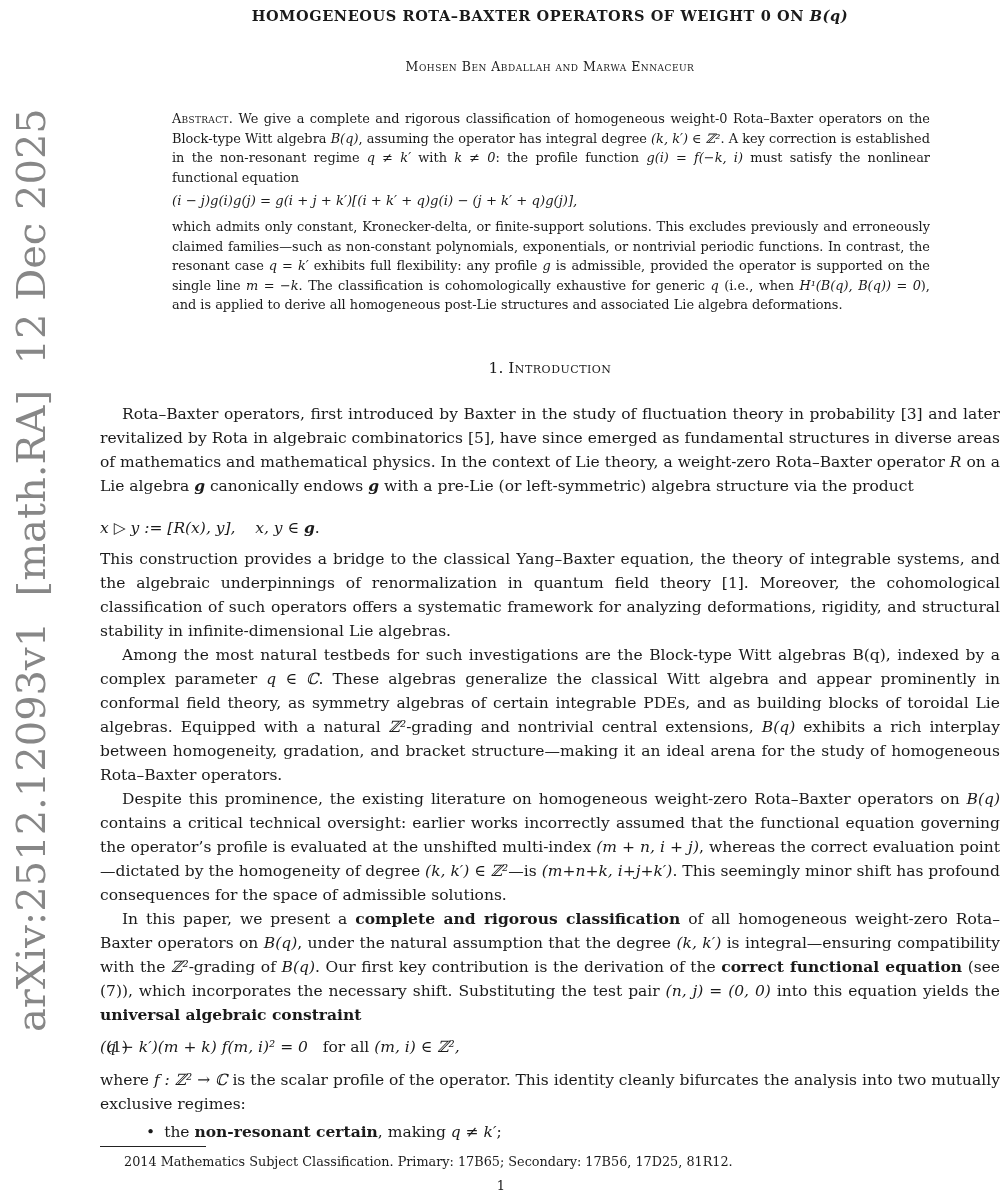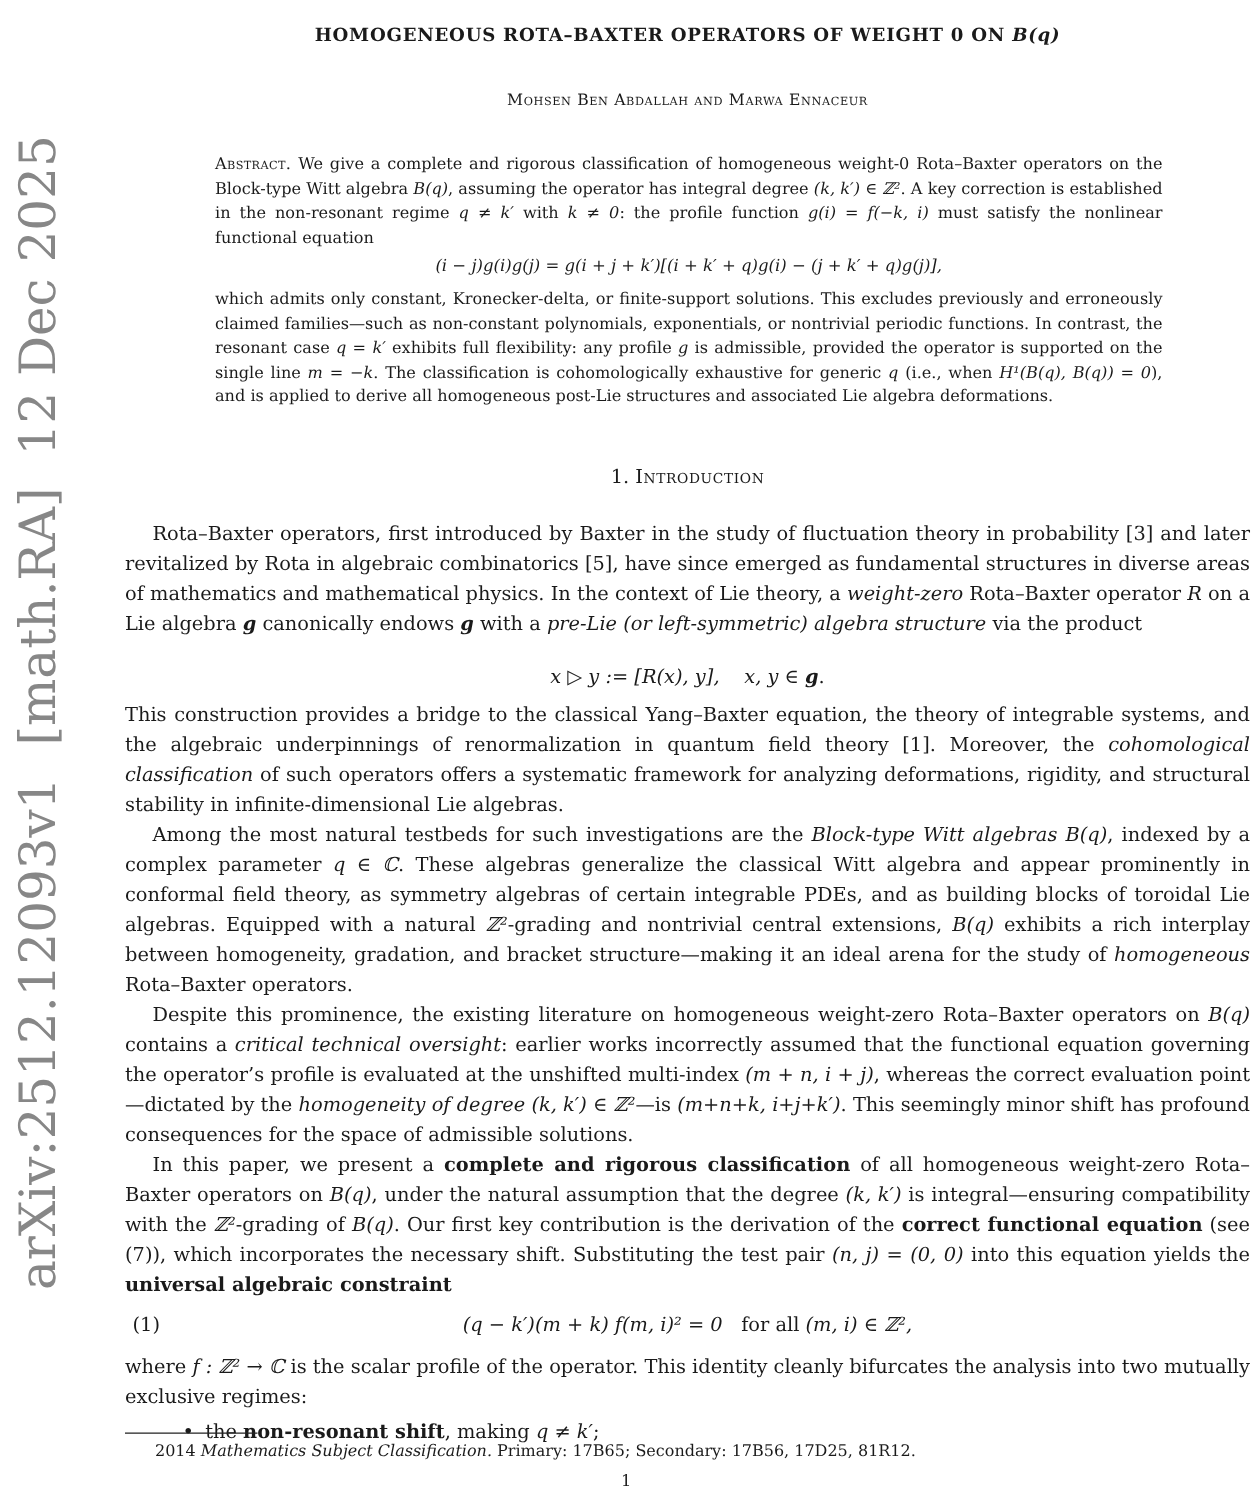--- a/index.html
+++ b/index.html
@@ -29,21 +29,21 @@
     white-space: pre;
     letter-spacing: 0px;
   }
   .main {
     position: absolute;
     left: 100px;
     top: 0;
     width: 900px;
   }
   .title {
-    margin-top: 20px;
+    margin-top: 7px;
     text-align: center;
     font-weight: bold;
     font-size: 14.5px;
     letter-spacing: 0.6px;
   }
   .title .seg-m { font-weight: bold; }
   .authors {
     margin-top: 35px;
     text-align: center;
     font-size: 12.5px;
@@ -54,27 +54,26 @@
     margin: 35px 70px 0 72px;
     font-size: 12.9px;
     line-height: 19.6px;
     text-align: justify;
   }
   .abstract-label {
     font-variant: small-caps;
     letter-spacing: 0.3px;
   }
   .display-eq {
-    text-align: center;
     white-space: pre;
     margin: 4px 0 6px 0;
   }
   .abstract .display-eq { font-size: 13.2px; }
   .seg-n { font-style: normal; }
-  .seg-i { font-style: italic; }
+  .seg-i { }
   .seg-b { font-weight: bold; }
   .seg-m { font-style: italic; }
   .seg-frak { font-style: italic; font-weight: bold; }
   .section-heading {
     margin-top: 44px;
     text-align: center;
     font-size: 15.5px;
   }
   .section-heading .sec-title { font-variant: small-caps; letter-spacing: 0.5px; }
   .body-text {
@@ -152,21 +151,21 @@
       <div class="display-eq"><span class="seg-m">x ▷ y := [R(x), y],</span><span class="seg-n">    </span><span class="seg-m">x, y ∈ </span><span class="seg-frak">g</span><span class="seg-n">.</span></div>
       <p><span class="seg-n">This construction provides a bridge to the classical Yang–Baxter equation, the theory of integrable systems, and the algebraic underpinnings of renormalization in quantum field theory [1]. Moreover, the </span><span class="seg-i">cohomological classification</span><span class="seg-n"> of such operators offers a systematic framework for analyzing deformations, rigidity, and structural stability in infinite-dimensional Lie algebras.</span></p>
       <p class="indent"><span class="seg-n">Among the most natural testbeds for such investigations are the </span><span class="seg-i">Block-type Witt algebras B(q)</span><span class="seg-n">, indexed by a complex parameter </span><span class="seg-m">q ∈ ℂ</span><span class="seg-n">. These algebras generalize the classical Witt algebra and appear prominently in conformal field theory, as symmetry algebras of certain integrable PDEs, and as building blocks of toroidal Lie algebras. Equipped with a natural </span><span class="seg-m">ℤ²</span><span class="seg-n">-grading and nontrivial central extensions, </span><span class="seg-m">B(q)</span><span class="seg-n"> exhibits a rich interplay between homogeneity, gradation, and bracket structure—making it an ideal arena for the study of </span><span class="seg-i">homogeneous</span><span class="seg-n"> Rota–Baxter operators.</span></p>
       <p class="indent"><span class="seg-n">Despite this prominence, the existing literature on homogeneous weight-zero Rota–Baxter operators on </span><span class="seg-m">B(q)</span><span class="seg-n"> contains a </span><span class="seg-i">critical technical oversight</span><span class="seg-n">: earlier works incorrectly assumed that the functional equation governing the operator’s profile is evaluated at the unshifted multi-index </span><span class="seg-m">(m + n, i + j)</span><span class="seg-n">, whereas the correct evaluation point—dictated by the </span><span class="seg-i">homogeneity of degree</span><span class="seg-m"> (k, k′) ∈ ℤ²</span><span class="seg-n">—is </span><span class="seg-m">(m+n+k, i+j+k′)</span><span class="seg-n">. This seemingly minor shift has profound consequences for the space of admissible solutions.</span></p>
       <p class="indent"><span class="seg-n">In this paper, we present a </span><span class="seg-b">complete and rigorous classification</span><span class="seg-n"> of all homogeneous weight-zero Rota–Baxter operators on </span><span class="seg-m">B(q)</span><span class="seg-n">, under the natural assumption that the degree </span><span class="seg-m">(k, k′)</span><span class="seg-n"> is integral—ensuring compatibility with the </span><span class="seg-m">ℤ²</span><span class="seg-n">-grading of </span><span class="seg-m">B(q)</span><span class="seg-n">. Our first key contribution is the derivation of the </span><span class="seg-b">correct functional equation</span><span class="seg-n"> (see (7)), which incorporates the necessary shift. Substituting the test pair </span><span class="seg-m">(n, j) = (0, 0)</span><span class="seg-n"> into this equation yields the </span><span class="seg-b">universal algebraic constraint</span></p>
       <div class="eq-row">
         <span class="eq-number">(1)</span>
         <div class="display-eq" style="margin:0"><span class="seg-m">(q − k′)(m + k) f(m, i)² = 0</span><span class="seg-n">   for all </span><span class="seg-m">(m, i) ∈ ℤ²,</span></div>
       </div>
       <p><span class="seg-n">where </span><span class="seg-m">f : ℤ² → ℂ</span><span class="seg-n"> is the scalar profile of the operator. This identity cleanly bifurcates the analysis into two mutually exclusive regimes:</span></p>
-      <div class="bullet-item"><span class="bullet-marker">•</span><span><span class="seg-n">the </span><span class="seg-b">non-resonant shift</span><span class="seg-n">, making </span><span class="seg-m">q ≠ k′</span><span class="seg-n">;</span></span></div>
+      <div class="bullet-item"><span class="bullet-marker">•</span><span><span class="seg-n">the </span><span class="seg-b">non-resonant certain</span><span class="seg-n">, making </span><span class="seg-m">q ≠ k′</span><span class="seg-n">;</span></span></div>
     </div>
 
   </div>
 
   <div class="footnote">
     <div class="footnote-rule"></div>
     <div class="footnote-text"><span class="seg-n">2014 </span><span class="seg-i">Mathematics Subject Classification.</span><span class="seg-n"> Primary: 17B65; Secondary: 17B56, 17D25, 81R12.</span></div>
   </div>
 
   <div class="page-num">1</div>

